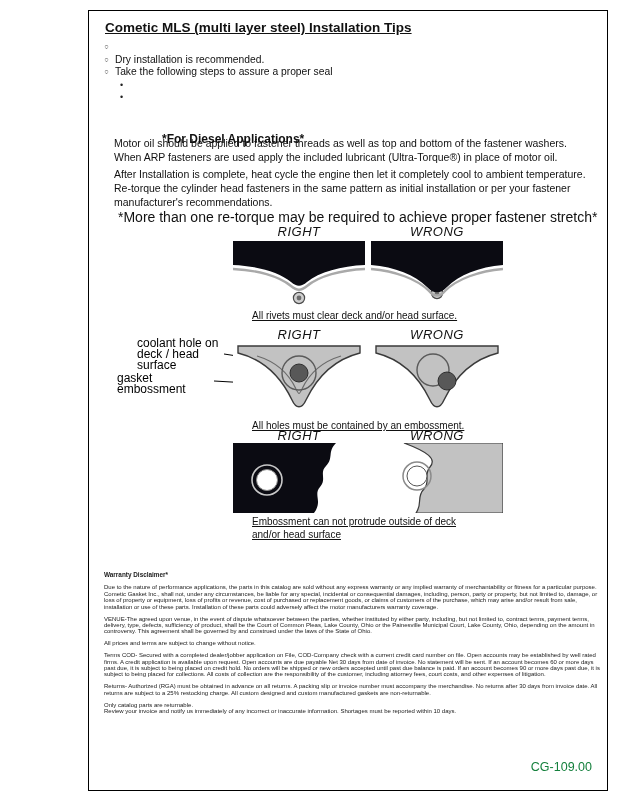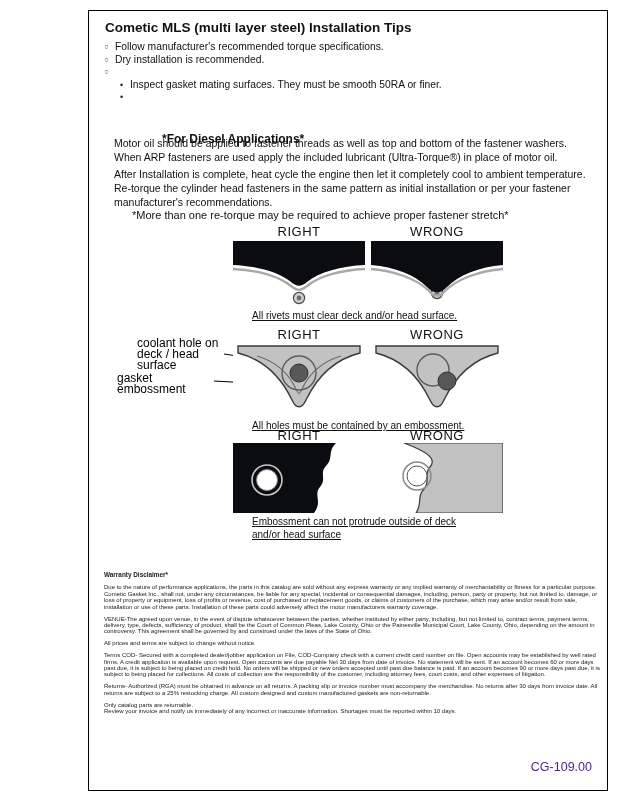--- a/index.html
+++ b/index.html
@@ -2,72 +2,71 @@
 <html><head>
 <meta charset="utf-8">
 <style>
   html,body{margin:0;padding:0;}
   body{
     width:618px;height:800px;background:#ffffff;position:relative;
     font-family:"Liberation Sans", sans-serif;color:#111;overflow:hidden;
   }
   .abs{position:absolute;}
   .page-border{left:88px;top:10px;width:518px;height:779px;border:1px solid #000;}
-  .title{left:105px;top:20px;font-size:13.5px;font-weight:bold;}
+  .title{left:105px;top:20px;font-size:13.5px;font-weight:bold;text-decoration:underline;}
   .bullets{left:102px;top:41px;width:490px;font-size:10.3px;line-height:12px;}
   .b-row{display:flex;gap:4px;margin-bottom:0.5px;}
   .b-marker{width:9px;text-align:center;font-size:7.5px;line-height:12px;color:#222;}
   .sub{margin-left:15px;}
   .sub .b-marker{font-size:9px;}
   .diesel-heading{left:114px;top:132px;font-size:12px;font-weight:bold;margin-left:48px;}
   .para{left:114px;width:482px;font-size:10.5px;line-height:14px;}
   .p1{top:136px;}
   .p2{top:167px;}
-  .note{left:132px;top:209px;font-size:11px;}
-  .fig-labels{left:233px;width:270px;display:flex;font-size:13px;letter-spacing:0.5px;}
+  .note{left:118px;top:209px;font-size:14px;}
+  .fig-labels{left:233px;width:270px;display:flex;font-size:13px;letter-spacing:0.5px;font-style:italic;}
   .fig-label{width:132px;text-align:center;}
   .fig-gap{width:6px;}
   .fig-row{left:233px;display:flex;}
   .fig-cell{width:132px;background:#fff;}
   .cap{left:252px;font-size:10px;line-height:12.5px;text-decoration:underline;}
   .lbl-r1{top:224px;} .img-r1{top:241px;} .cap-r1{top:310px;}
   .lbl-r2{top:327px;} .img-r2{top:343px;} .cap-r2{top:420px;}
   .lbl-r3{top:428px;} .img-r3{top:443px;} .cap-r3{top:516px;width:235px;}
   .ann{font-size:12px;line-height:11px;color:#000;}
   .ann-coolant{left:137px;top:338px;width:92px;}
   .ann-emboss{left:117px;top:373px;width:100px;}
   .ann-lines{left:210px;top:338px;pointer-events:none;}
   .legal{left:104px;top:572px;width:498px;font-size:6px;line-height:6.4px;color:#1a1a1a;}
   .legal .lg-h{font-size:6.4px;font-weight:bold;margin-bottom:6px;}
   .legal p{margin:0 0 5.5px 0;}
   .legal .tight{margin:0;}
-  .footer-code{left:88px;top:760px;width:504px;text-align:right;font-size:12.5px;color:#4c1d95;}
+  .footer-code{left:88px;top:760px;width:504px;text-align:right;font-size:12.5px;color:#15803d;}
 </style>
 </head>
 <body>
 
 <div class="abs page-border"></div>
 
 <div class="abs title">Cometic MLS (multi layer steel) Installation Tips</div>
 
 <div class="abs bullets">
   <div class="b-row">
     <span class="b-marker">○</span>
-    <span>Follow manufacturer's recommended torque specifications.</span>
   </div>
   <div class="b-row">
     <span class="b-marker">○</span>
     <span>Dry installation is recommended.</span>
   </div>
   <div class="b-row">
     <span class="b-marker">○</span>
+    <span>Take the following steps to assure a proper seal</span>
   </div>
   <div class="b-row sub">
     <span class="b-marker">•</span>
-    <span>Inspect gasket mating surfaces.  They must be smooth 50RA or finer.</span>
   </div>
   <div class="b-row sub">
     <span class="b-marker">•</span>
   </div>
 </div>
 
 <div class="abs diesel-heading">*For Diesel Applications*</div>
 <div class="abs para p1">Motor oil should be applied to fastener threads as well as top and bottom of the fastener washers. When ARP fasteners are used apply the included lubricant (Ultra-Torque®) in place of motor oil.</div>
 <div class="abs para p2">After Installation is complete, heat cycle the engine then let it completely cool to ambient temperature. Re-torque the cylinder head fasteners in the same pattern as initial installation or per your fastener manufacturer's recommendations.</div>
 <div class="abs note">*More than one re-torque may be required to achieve proper fastener stretch*</div>

